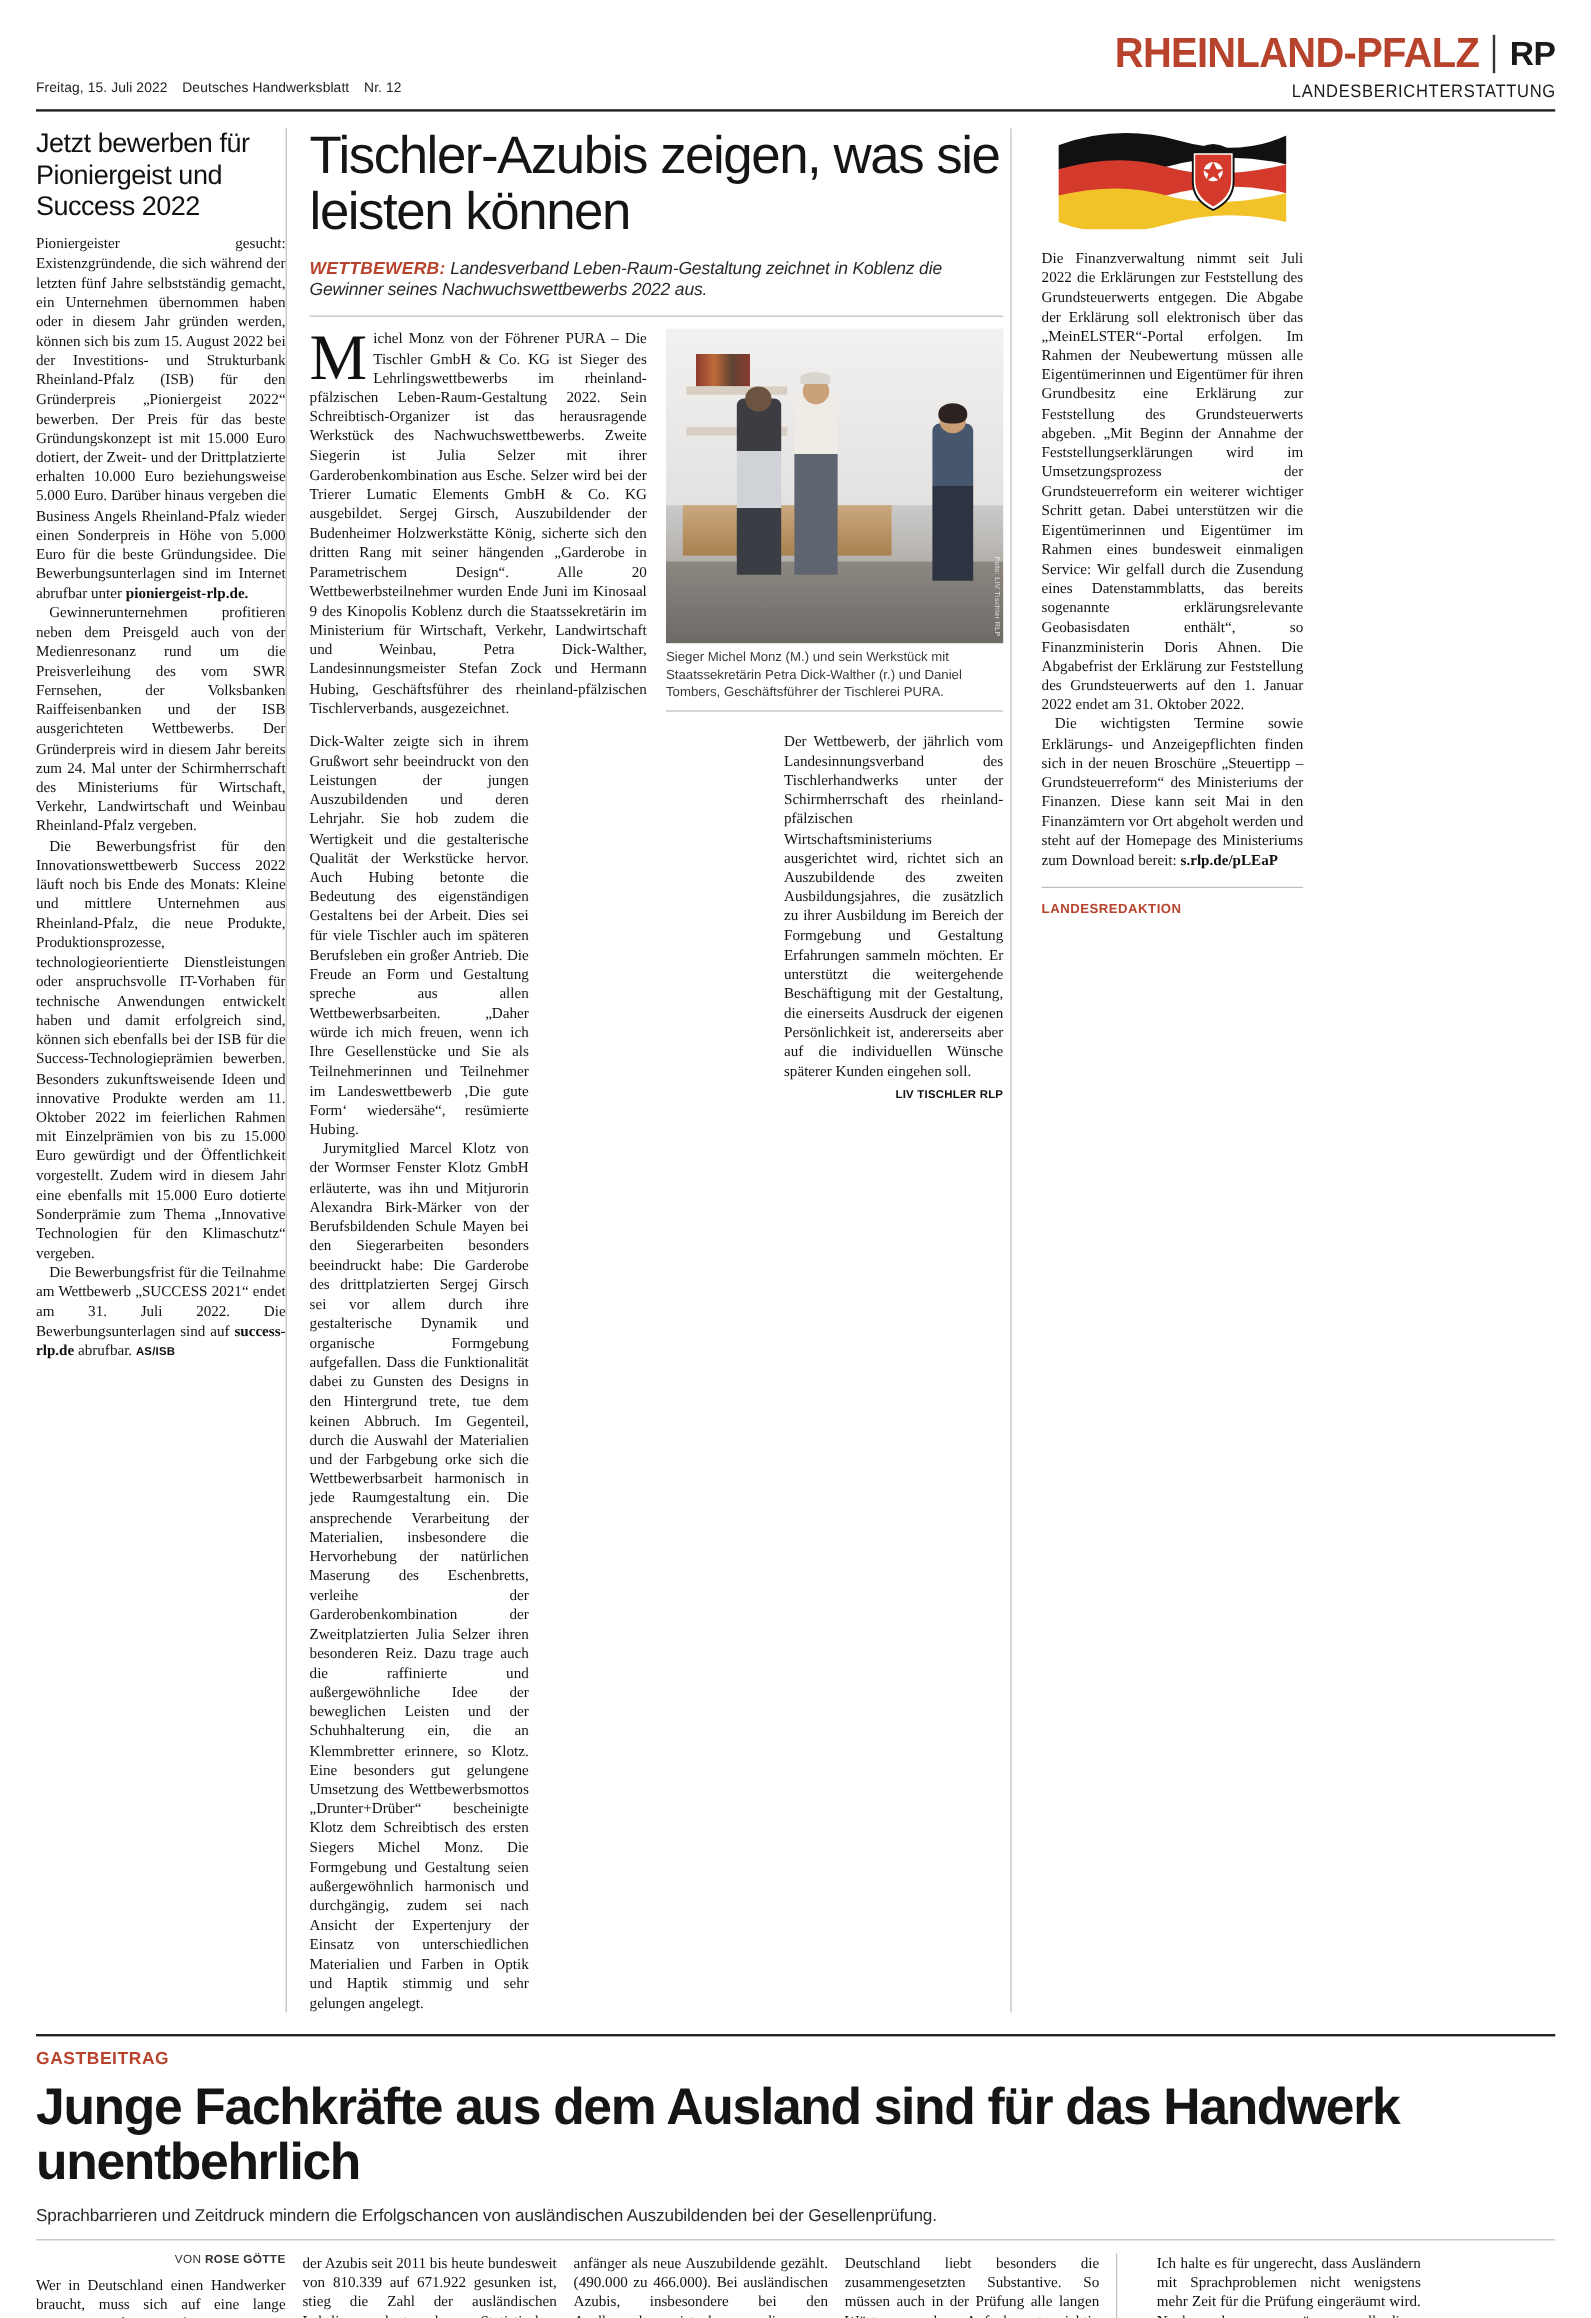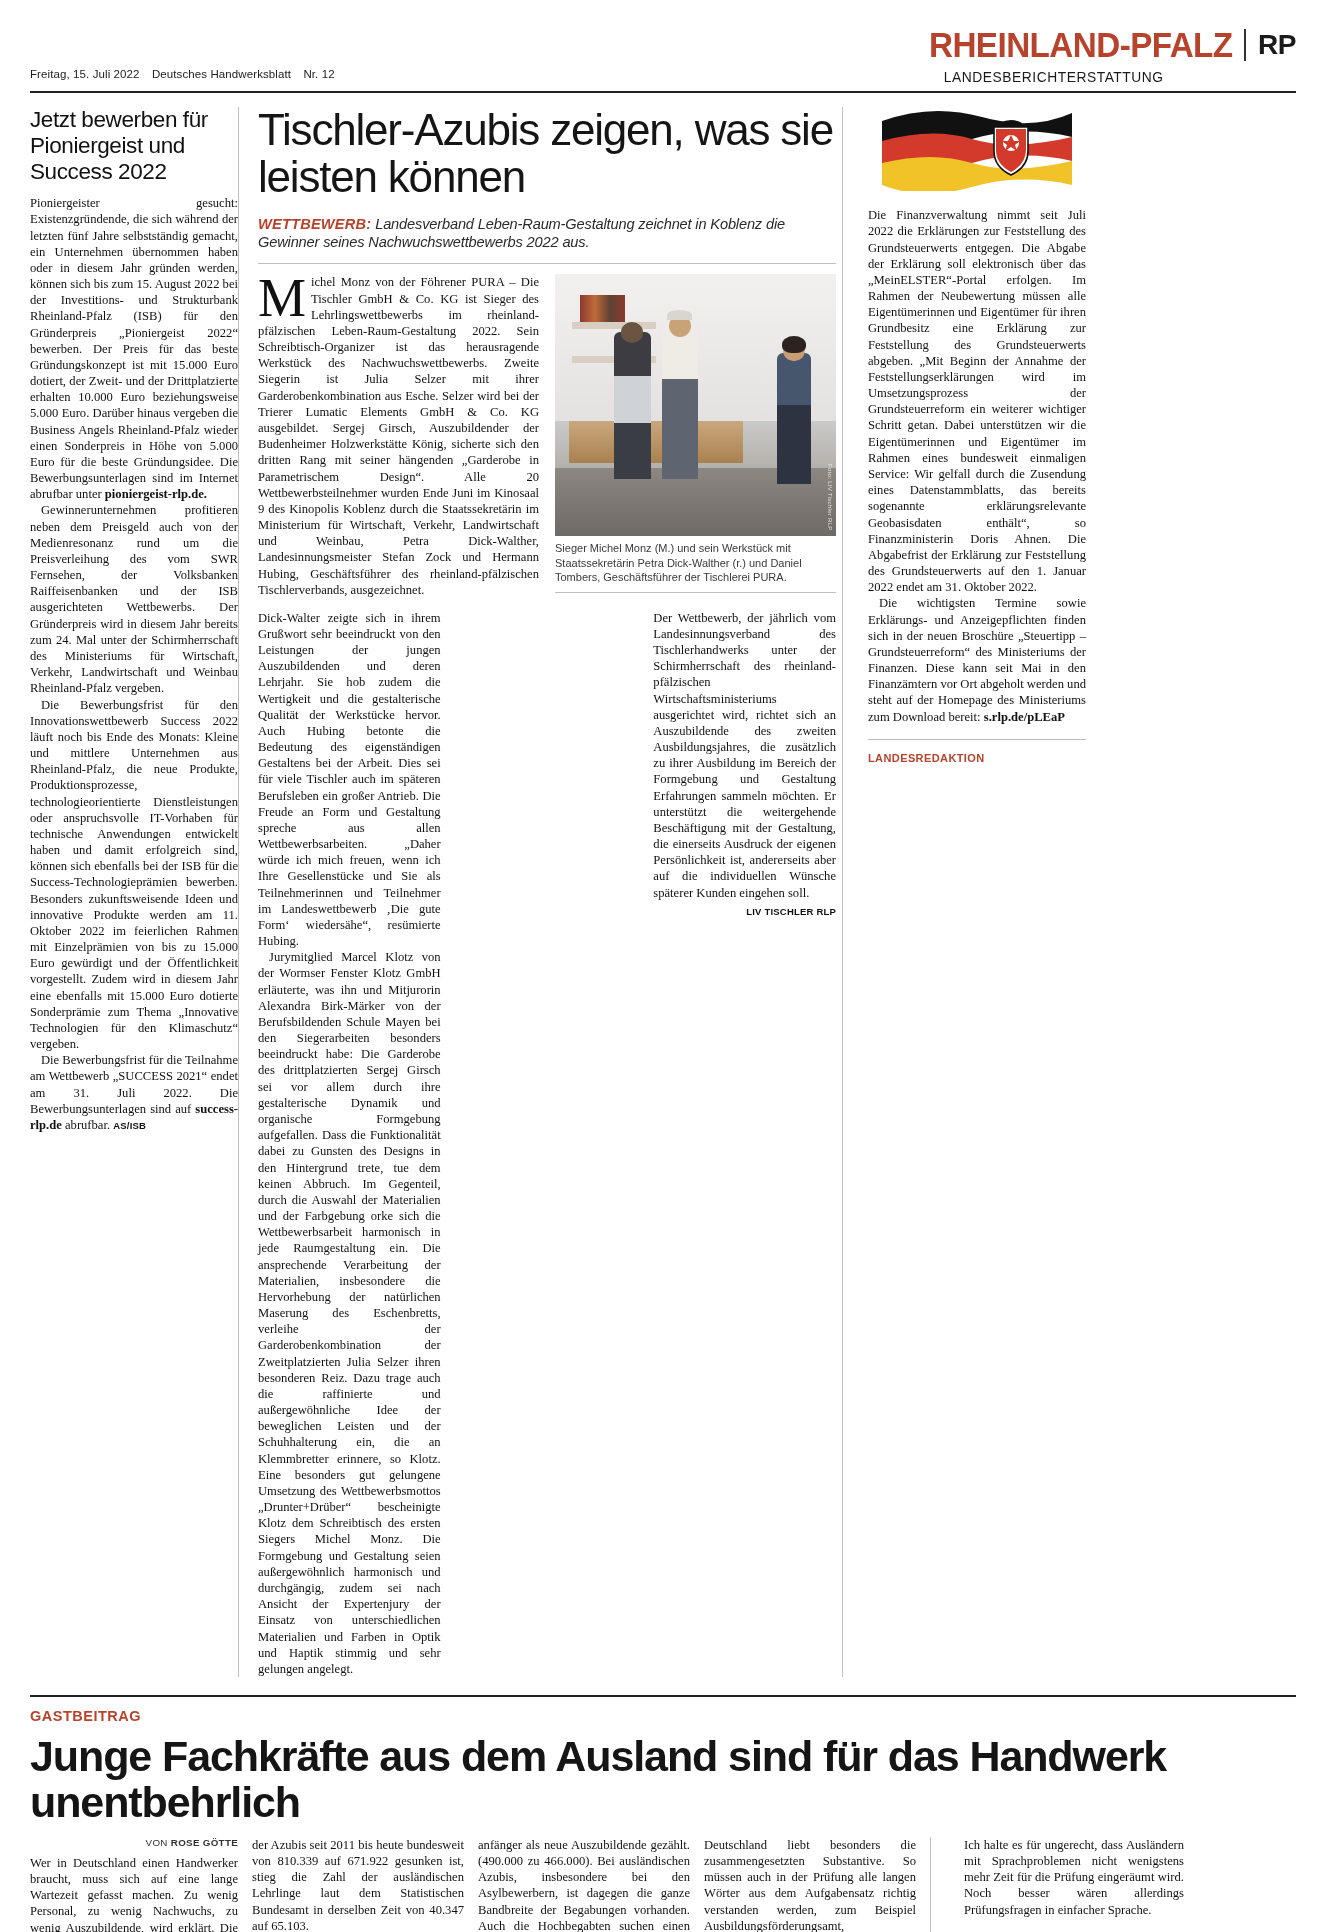--- a/index.html
+++ b/index.html
@@ -10,21 +10,21 @@
     color: #1a1a1a;
   }
   body { padding: 0; }
 
   .page { width: 1326px; min-height: 1932px; padding: 28px 30px 20px 30px; position: relative; }
 
   
   .masthead { display: flex; align-items: flex-end; justify-content: space-between; padding-bottom: 4px; }
   .masthead-left { font-size: 11.5px; color: #222; letter-spacing: .1px; padding-bottom: 5px; font-family: "Liberation Sans", sans-serif; }
   .masthead-left .issue { margin-left: 9px; }
-  .masthead-right { text-align: left; }
+  .masthead-right { text-align: right; }
   .mh-title-row { display: flex; align-items: center; justify-content: flex-end; gap: 12px; }
   .mh-region {
     font-size: 35px; font-weight: bold; color: #b8432c; letter-spacing: -0.6px;
     line-height: .95; transform: scaleX(.95); transform-origin: right bottom;
     font-family: "Liberation Sans", sans-serif;
   }
   .mh-sep { width: 2px; height: 32px; background: #333; }
   .mh-rp { font-size: 28px; font-weight: bold; color: #1a1a1a; letter-spacing: -0.5px; line-height: 1; }
   .mh-sub { font-size: 15px; letter-spacing: .6px; color: #1a1a1a; margin-top: 7px; font-weight: normal; transform: scaleX(.92); transform-origin: right; }
   .rule-top { border-top: 2px solid #222; margin-top: 2px; }
@@ -241,20 +241,21 @@
       </div>
 
       <div class="side-rule"></div>
       <div class="redaktion-title">LANDESREDAKTION</div>
     </div>
   </div>
 
   <div class="gast-sep"></div>
   <div class="gast-kicker">GASTBEITRAG</div>
   <h2 class="gast-head">Junge Fachkräfte aus dem Ausland sind für das Handwerk unentbehrlich</h2>
+  <div class="gast-sub">Sprachbarrieren und Zeitdruck mindern die Erfolgschancen von ausländischen Auszubildenden bei der Gesellenprüfung.</div>
 
   <div class="gast-grid">
 
     <div>
       <div class="byline"><span>VON </span><b>ROSE GÖTTE</b></div>
       <div class="serif-body">
         <p class="noind">Wer in Deutschland einen Handwerker braucht, muss sich auf eine lange Wartezeit gefasst machen. Zu wenig Personal, zu wenig Nachwuchs, zu wenig Auszubildende, wird erklärt. Die Situation wäre noch schwieriger, wenn es nicht die steigende Zahl der jungen Einwanderer gäbe. Während die Zahl</p>
       </div>
 
     </div>

